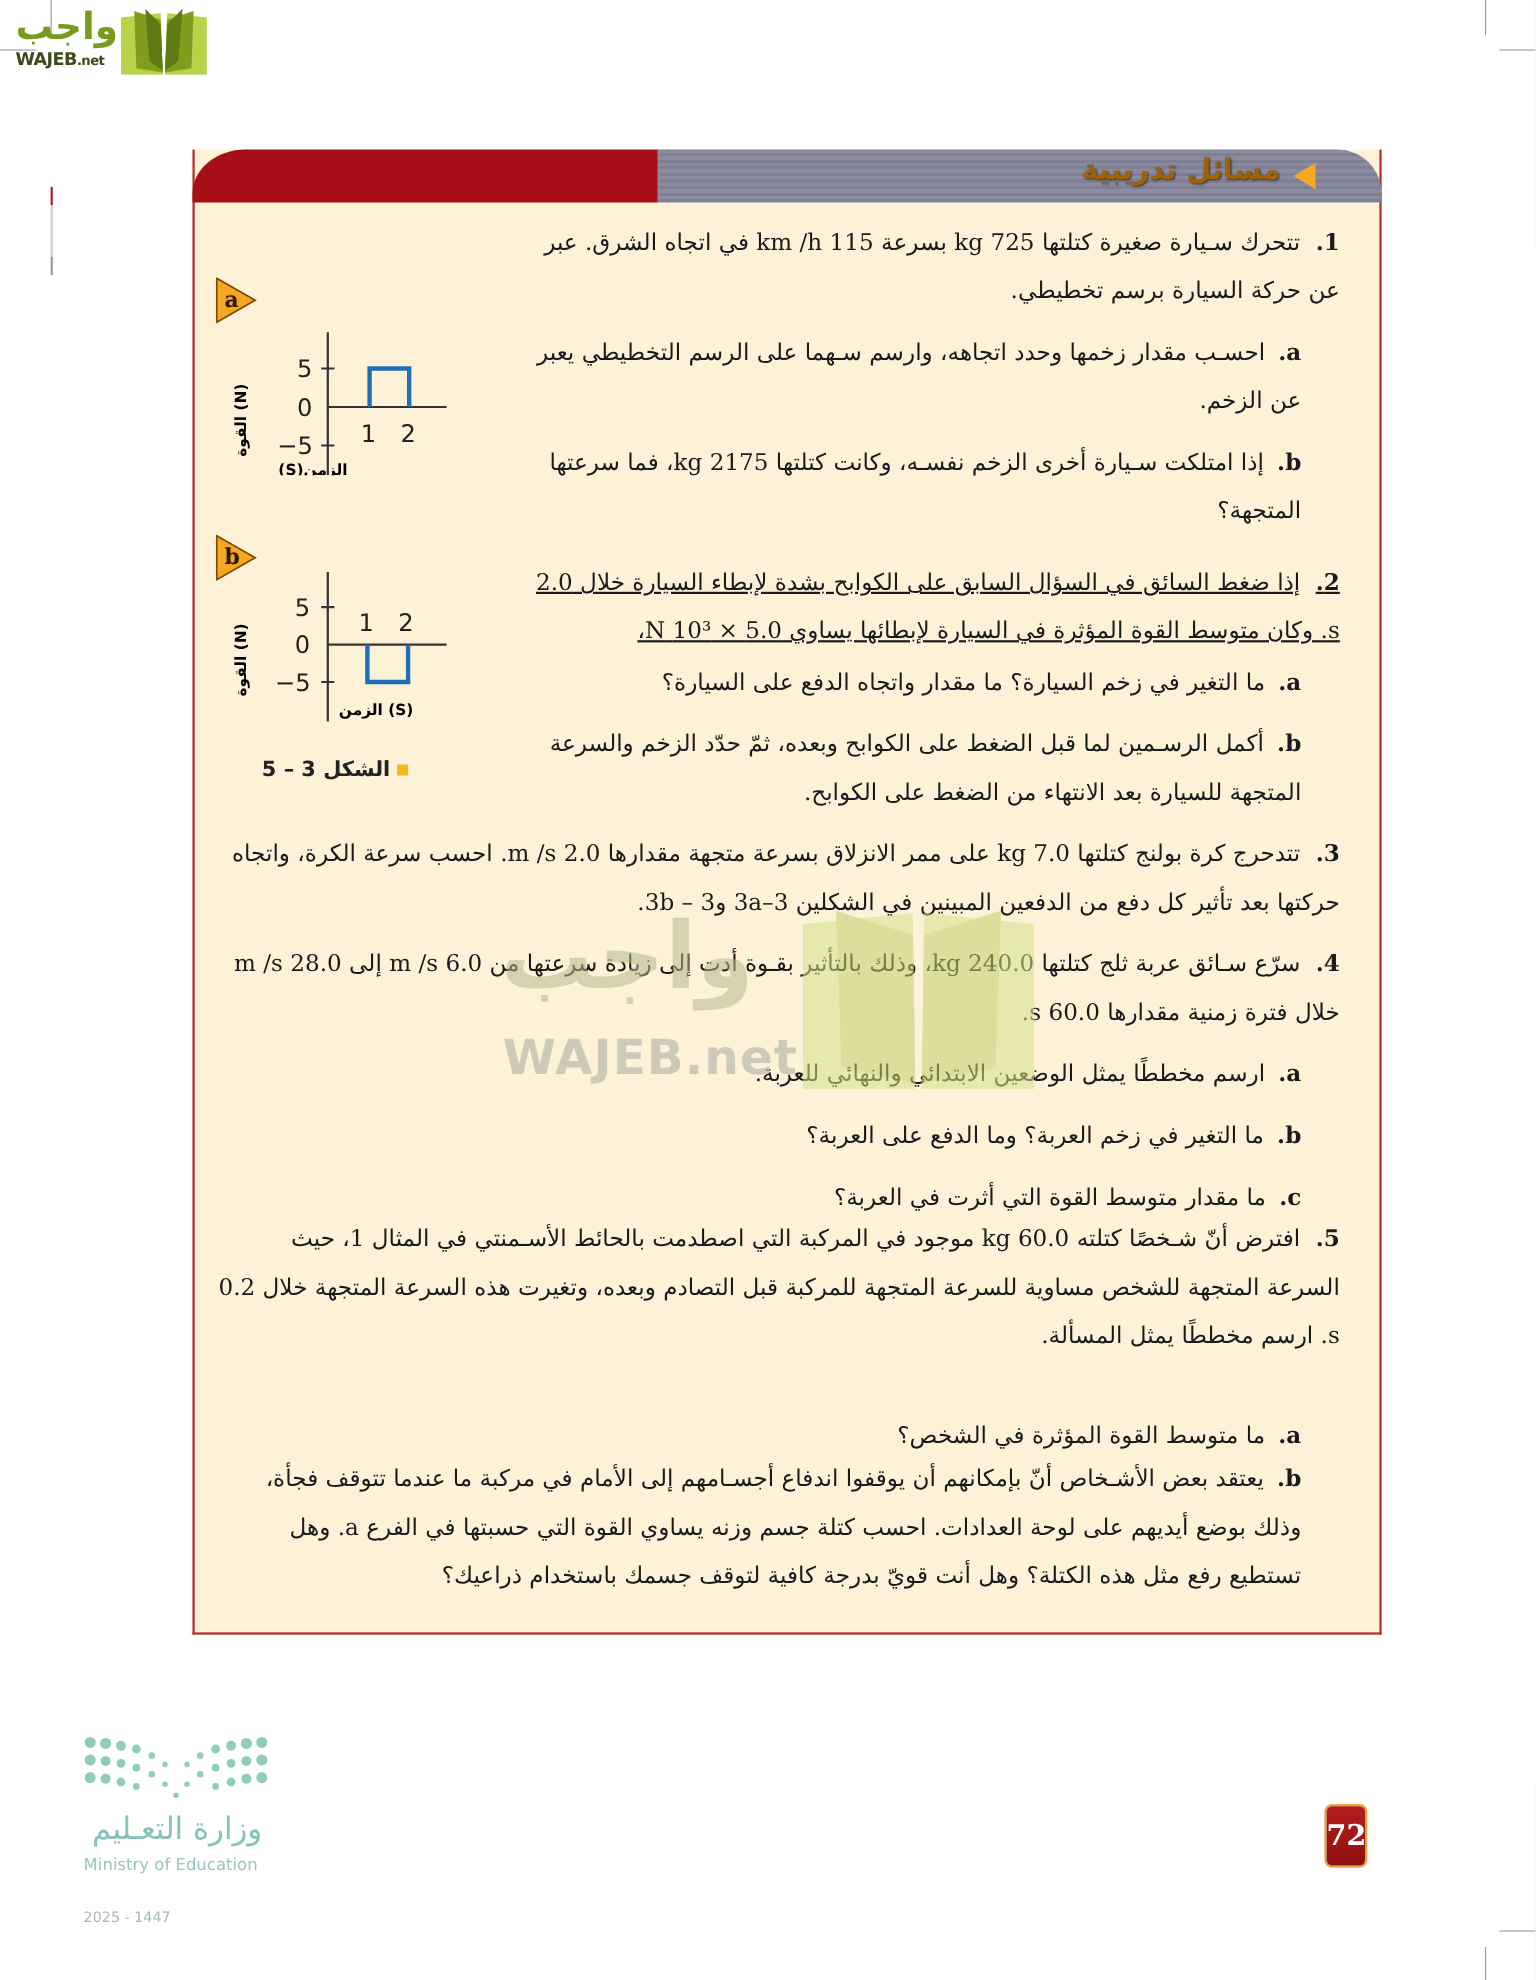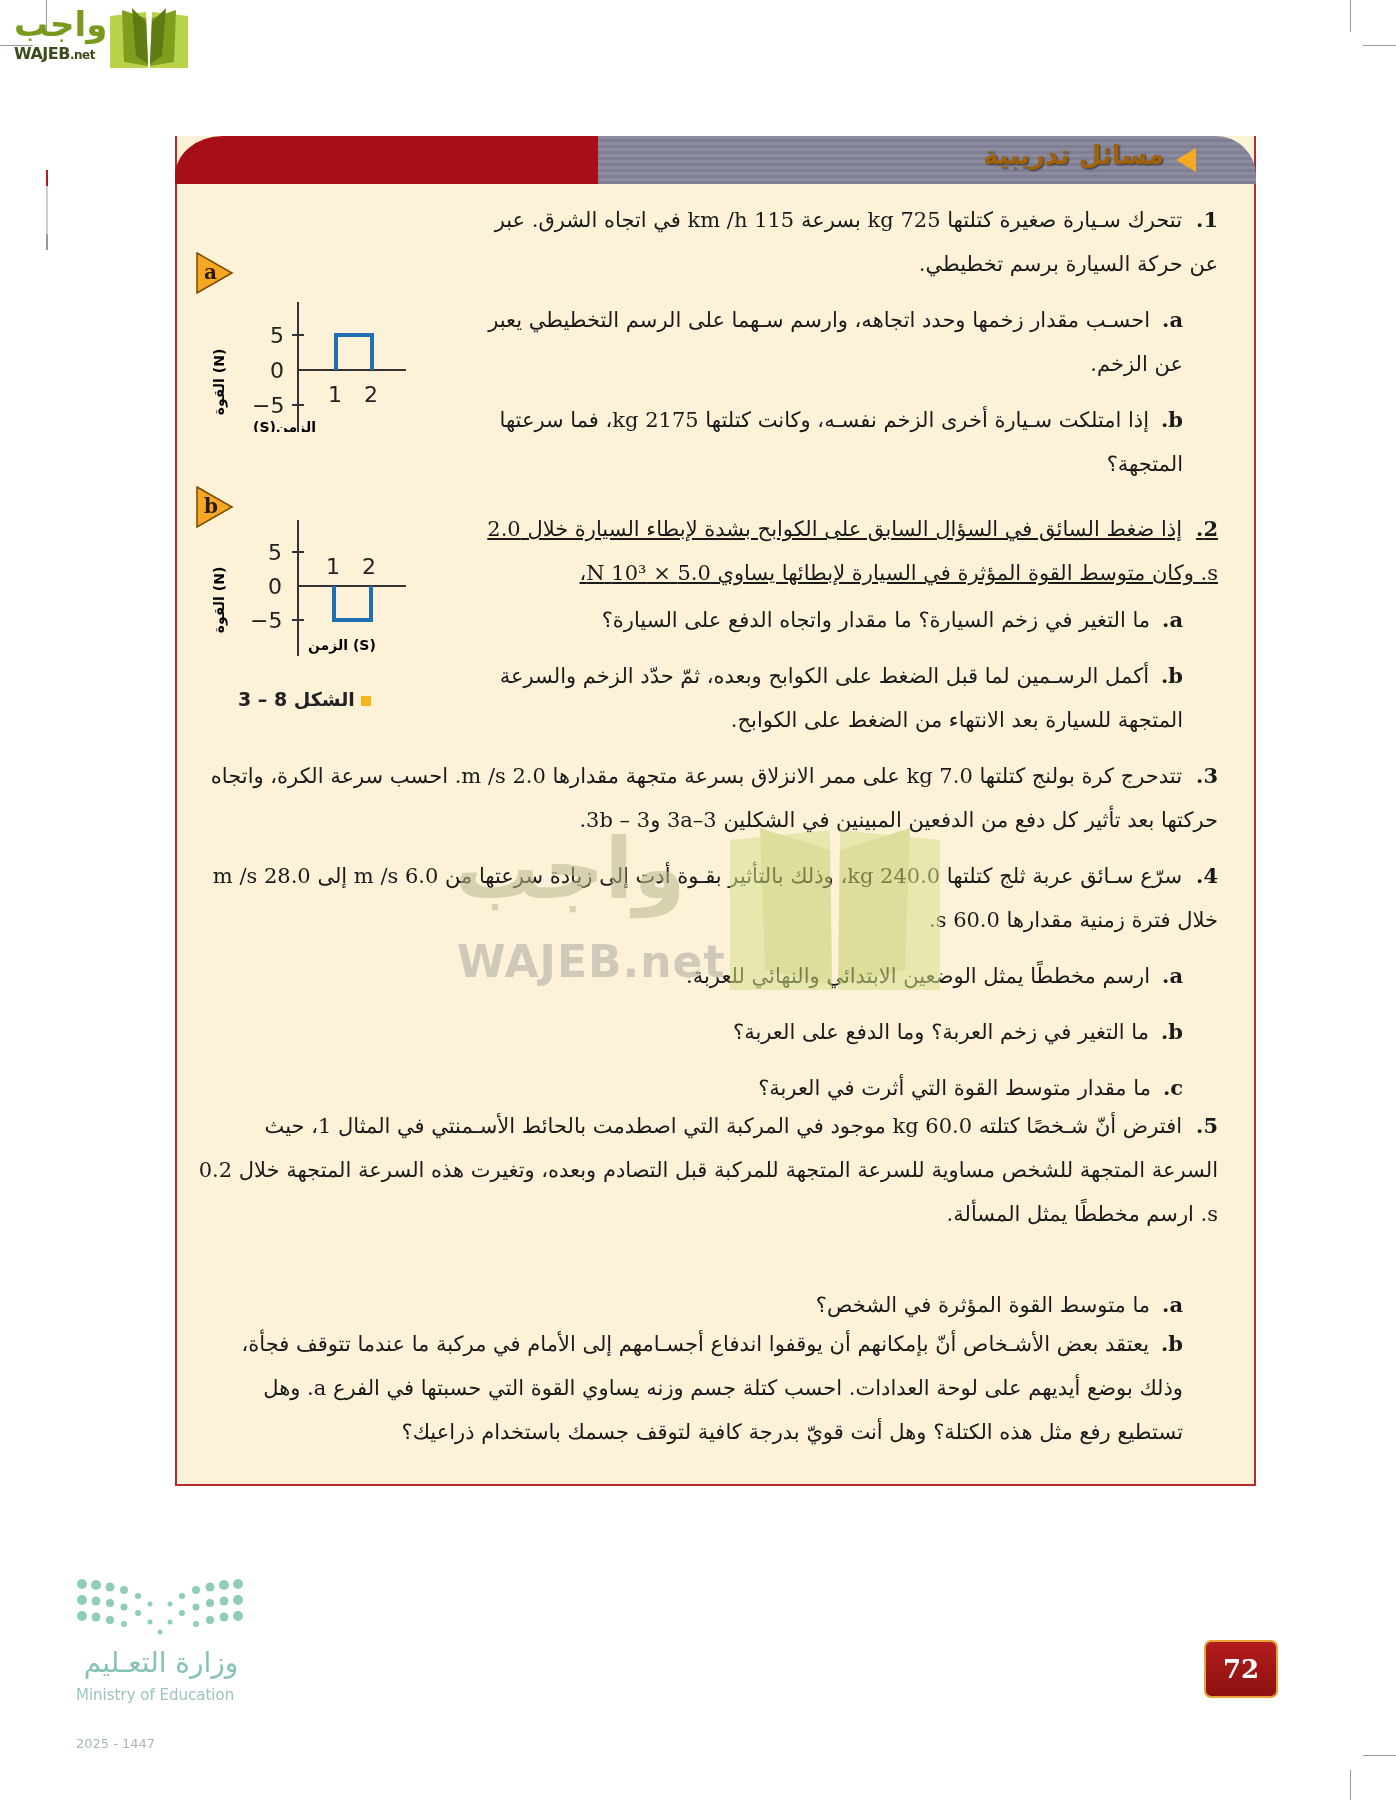--- a/index.html
+++ b/index.html
@@ -67,21 +67,21 @@
   .wm-book { position: absolute; left: 265px; top: -20px; }
 
   
   .moe { position: absolute; left: 76px; top: 1578px; width: 200px; }
   .moe-ar { position: absolute; left: 0; top: 68px; font-family: "DejaVu Sans", sans-serif;
     font-size: 28px; color: #86c2b8; direction: rtl; width: 170px; text-align: center; }
   .moe-en { position: absolute; left: 0; top: 108px; font-family: "DejaVu Sans", sans-serif;
     font-size: 15px; color: #9ac4c0; white-space: nowrap; }
   .moe-year { position: absolute; left: 0; top: 130px; font-family: "DejaVu Sans", sans-serif;
     font-size: 13px; color: #a7b7b7; margin-top: 28px; }
-  .page-number { position: absolute; left: 1206px; top: 1642px; width: 70px; height: 54px;
+  .page-number { position: absolute; left: 1206px; top: 1642px; width: 35px; height: 54px;
     background: linear-gradient(#b31d1d, #8d1010); border-radius: 5px; box-shadow: 0 0 0 2px #e8a23a;
     color: #fff; font-family: "DejaVu Serif", serif; font-weight: bold; font-size: 26px;
     text-align: center; line-height: 54px; }
 </style>
 </head>
 <body>
 
 <div class="crop-v" style="left:1350px;top:0;height:32px;"></div>
 <div class="crop-h" style="left:1363px;top:45px;width:33px;"></div>
 <div class="crop-v" style="left:1350px;top:1770px;height:30px;"></div>
@@ -145,21 +145,21 @@
     <polyline points="138,70 138,104 175,104 175,70" fill="none" stroke="#1f6fb5" stroke-width="4"></polyline>
     <text class="axis-text" x="72" y="44">5</text>
     <text class="axis-text" x="72" y="78">0</text>
     <text class="axis-text" x="54" y="112">−5</text>
     <text class="axis-text" x="130" y="58">1</text>
     <text class="axis-text" x="166" y="58">2</text>
     <text x="112" y="134" style="font-family:'DejaVu Sans',sans-serif;font-size:14px;font-weight:bold;">الزمن (S)</text>
     <text transform="translate(28,84) rotate(-90)" style="font-family:'DejaVu Sans',sans-serif;font-size:14px;font-weight:bold;" text-anchor="middle">القوة (N)</text>
   </svg>
 </div>
-<div class="fig-caption"><span class="sq"></span><span>الشكل 8 – 3</span></div>
+<div class="fig-caption"><span class="sq"></span><span>الشكل 3 – 5</span></div>
 
 <div class="q main" style="top:198px;">
   <span class="num">1.</span><span>تتحرك سـيارة صغيرة كتلتها 725 kg بسرعة 115 km /h في اتجاه الشرق. عبر عن حركة السيارة برسم تخطيطي.</span>
 </div>
 <div class="q sub" style="top:298px;">
   <b class="lbl">a.</b><span>احسـب مقدار زخمها وحدد اتجاهه، وارسم سـهما على الرسم التخطيطي يعبر عن الزخم.</span>
 </div>
 <div class="q sub" style="top:398px;">
   <b class="lbl">b.</b><span>إذا امتلكت سـيارة أخرى الزخم نفسـه، وكانت كتلتها 2175 kg، فما سرعتها المتجهة؟</span>
 </div>

